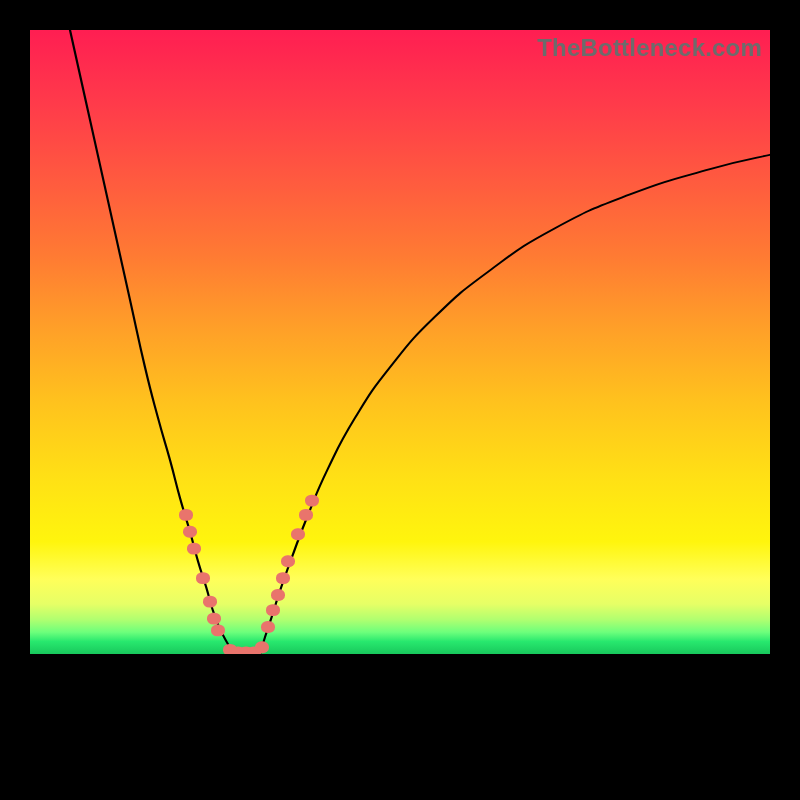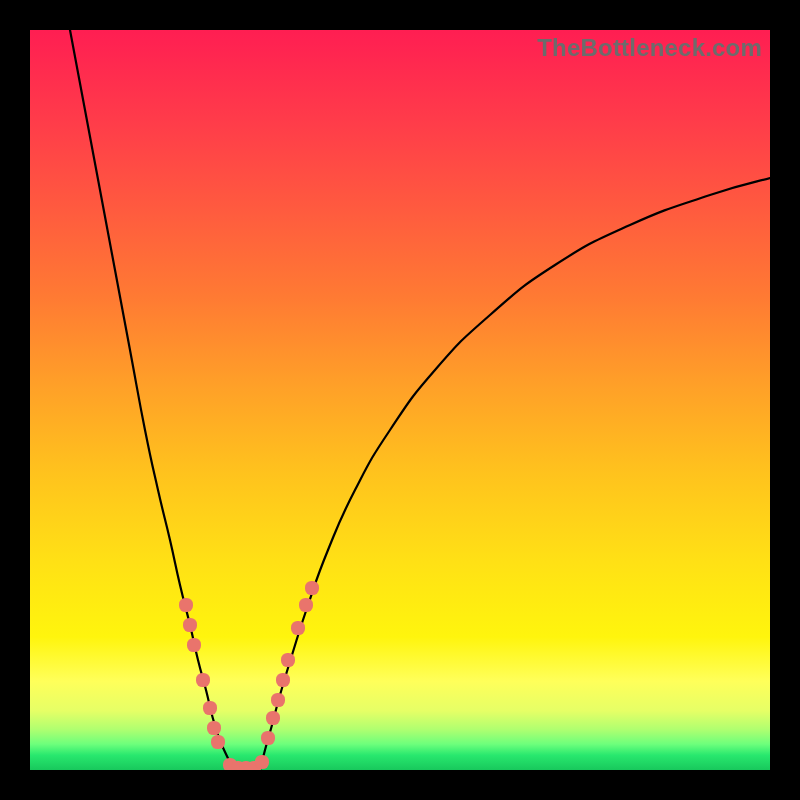--- a/index.html
+++ b/index.html
@@ -14,21 +14,21 @@
     position: relative;
     width: 800px;
     height: 800px;
     background: #000;
   }
   .plot-area {
     position: absolute;
     left: 30px;
     top: 30px;
     width: 740px;
-    height: 740px;
+    height: 624px;
     
     background: linear-gradient(
       to bottom,
       #ff1e52 0%,
       #ff3b4a 12%,
       #ff5a3f 24%,
       #ff7a33 36%,
       #ffa028 48%,
       #ffc31d 60%,
       #ffe115 72%,

